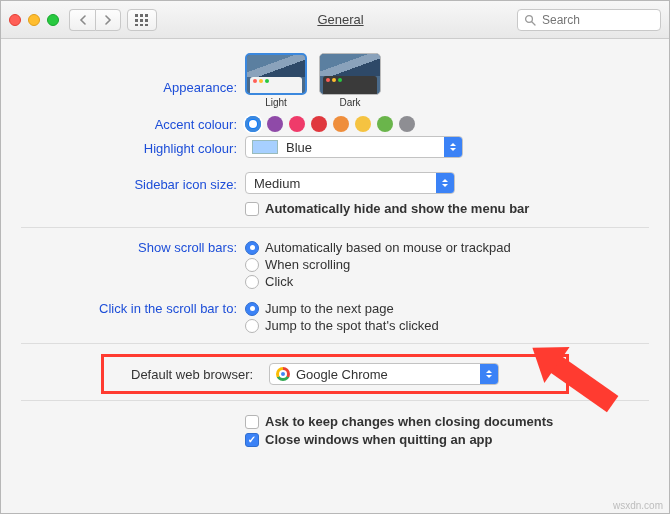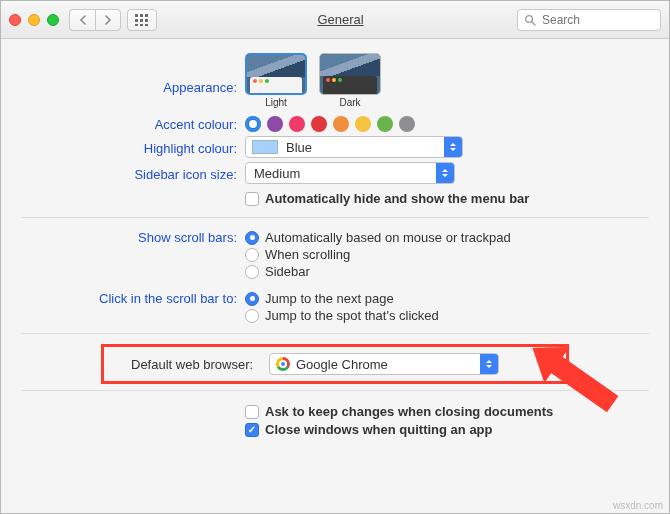--- a/index.html
+++ b/index.html
@@ -333,21 +333,21 @@
       <div class="lab">Highlight colour:</div>
       <div class="ctl">
         <div class="dd wide">
           <div class="sw"></div>
           <div class="txt">Blue</div>
           <div class="car"></div>
         </div>
       </div>
     </div>
 
-    <div class="row" style="align-items:center;margin-top:4px">
+    <div class="row" style="align-items:center;margin-top:14px">
       <div class="lab">Sidebar icon size:</div>
       <div class="ctl">
         <div class="dd med">
           <div class="txt" style="padding-left:8px">Medium</div>
           <div class="car"></div>
         </div>
       </div>
     </div>
 
     <div class="row" style="margin-top:4px">
@@ -368,21 +368,21 @@
         <label class="rad on">
           <span class="r"></span>
           <span>Automatically based on mouse or trackpad</span>
         </label>
         <label class="rad">
           <span class="r"></span>
           <span>When scrolling</span>
         </label>
         <label class="rad">
           <span class="r"></span>
-          <span>Sidebar</span>
+          <span>Click</span>
         </label>
       </div>
     </div>
 
     <div class="row" style="margin-top:8px">
       <div class="lab">Click in the scroll bar to:</div>
       <div class="ctl">
         <label class="rad on">
           <span class="r"></span>
           <span>Jump to the next page</span>

